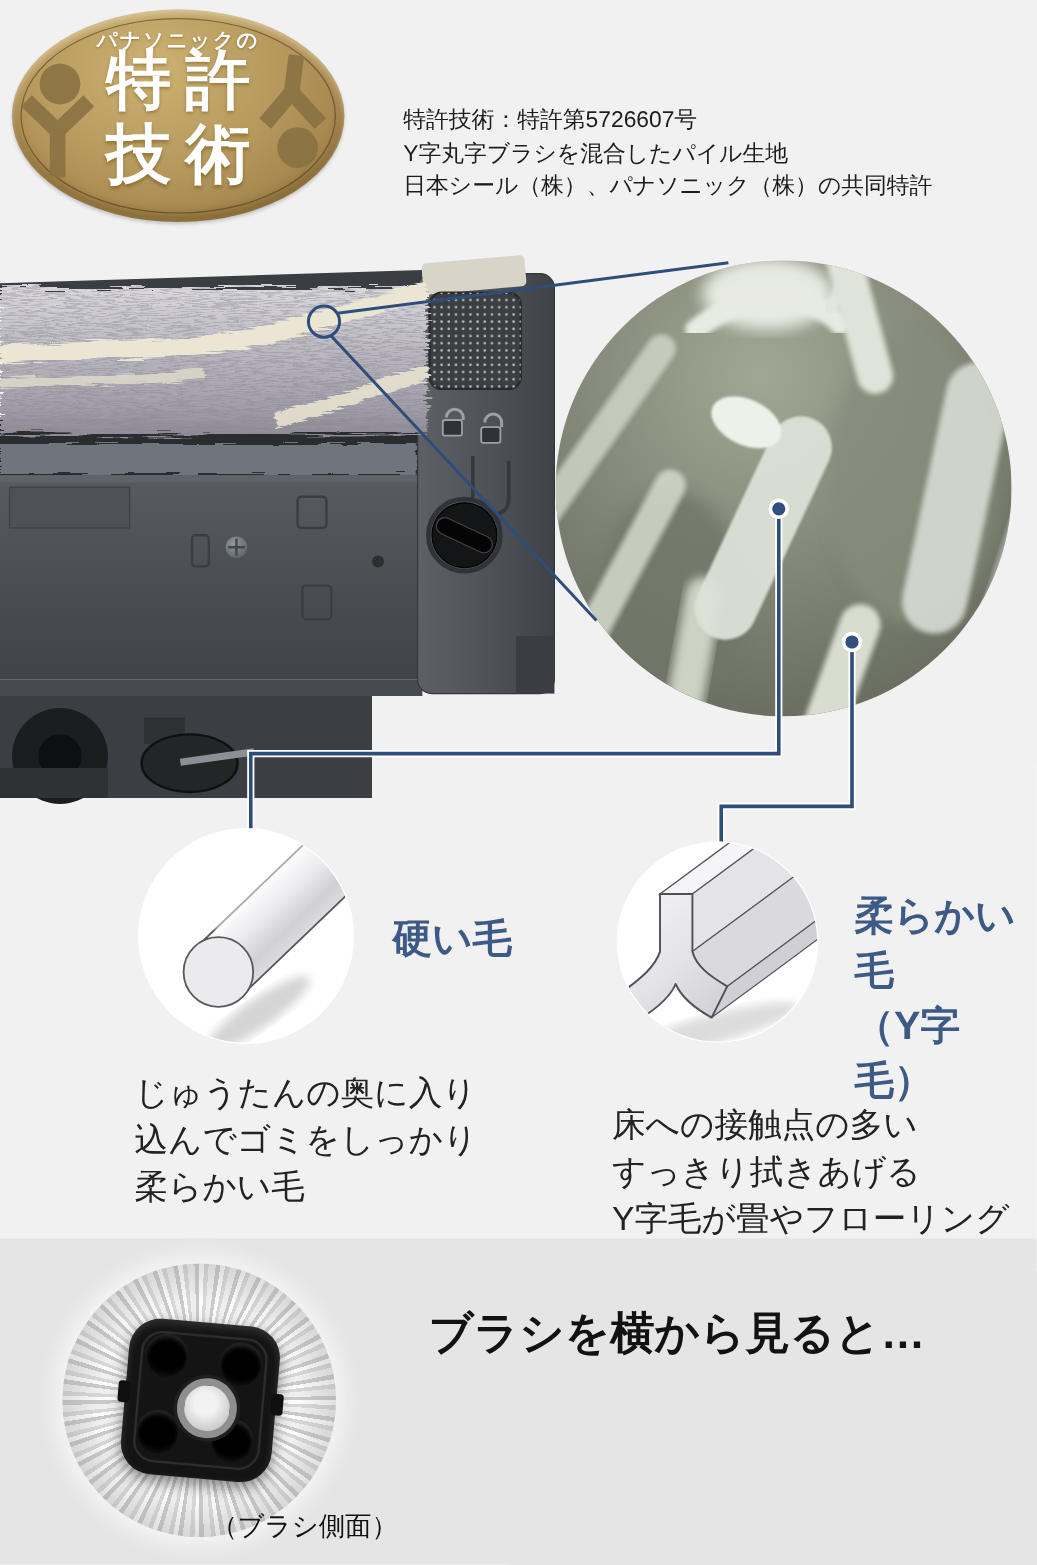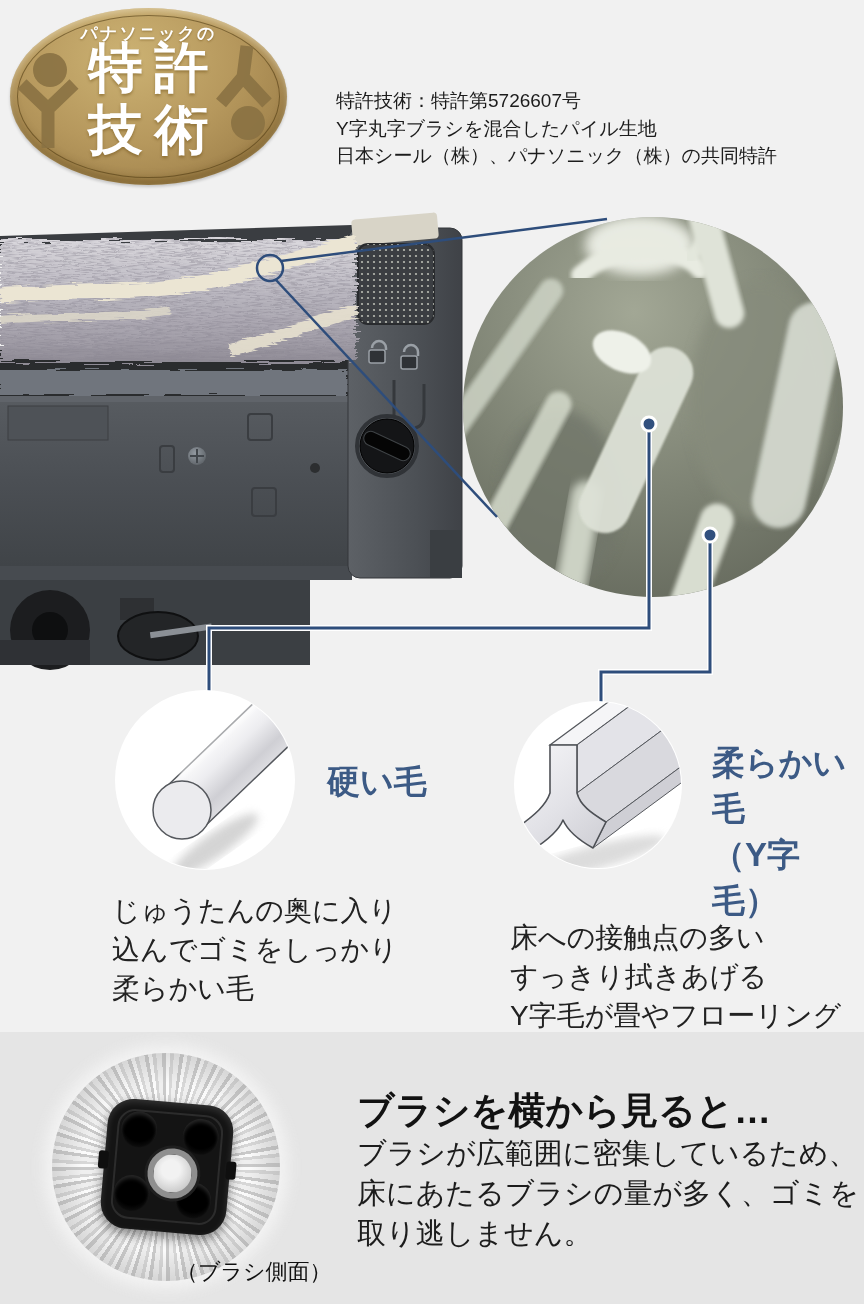--- a/index.html
+++ b/index.html
@@ -301,20 +301,15 @@
         <div class="hole" style="left:76px;top:14px"></div>
         <div class="hole" style="left:12px;top:76px"></div>
         <div class="hole" style="left:74px;top:78px"></div>
         <div class="hub-center"></div>
         <div class="hub-tab" style="left:-6px;top:54px"></div>
         <div class="hub-tab" style="left:122px;top:54px"></div>
       </div>
     </div>
     <div class="abs sv-caption" style="left:176px;top:225px">（ブラシ側面）</div>
     <div class="abs sv-heading" style="left:357px;top:54px">ブラシを横から見ると…</div>
-    <div class="abs sv-body" style="left:357px;top:101px">
-      <div>ブラシが広範囲に密集しているため、</div>
-      <div>床にあたるブラシの量が多く、ゴミを</div>
-      <div>取り逃しません。</div>
-    </div>
   </div>
 
 </div>
 
 </body></html>

